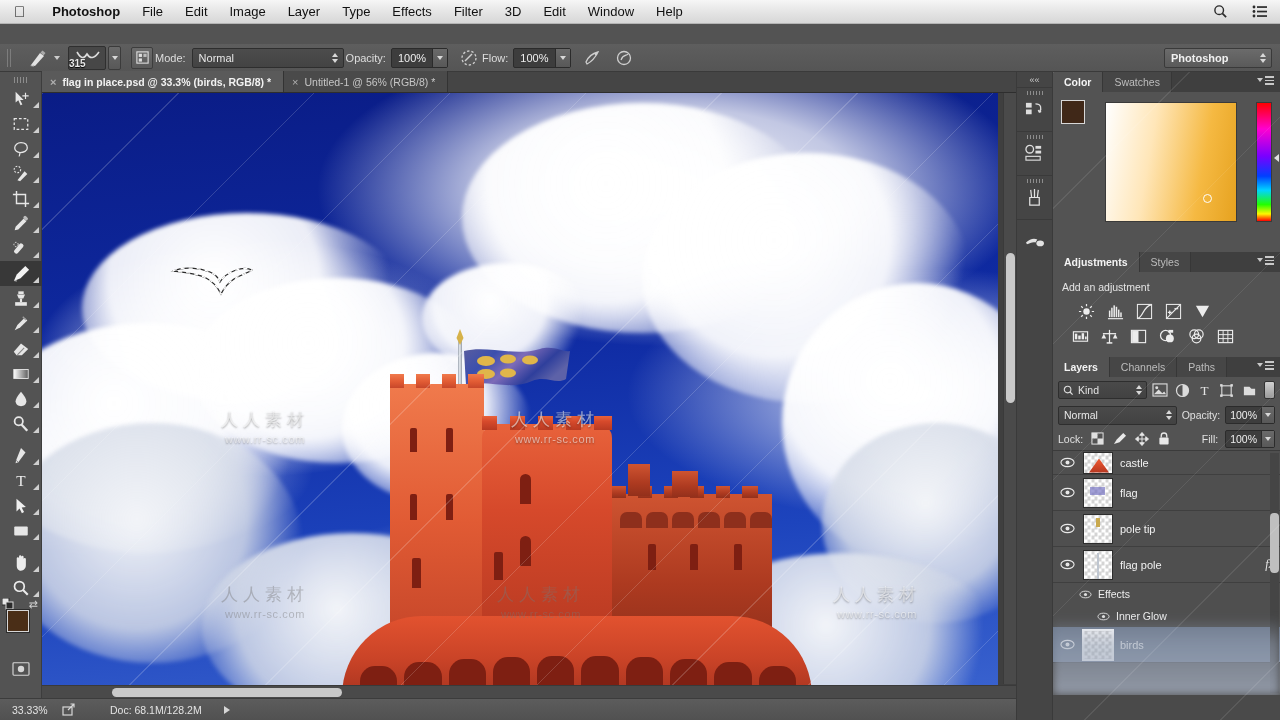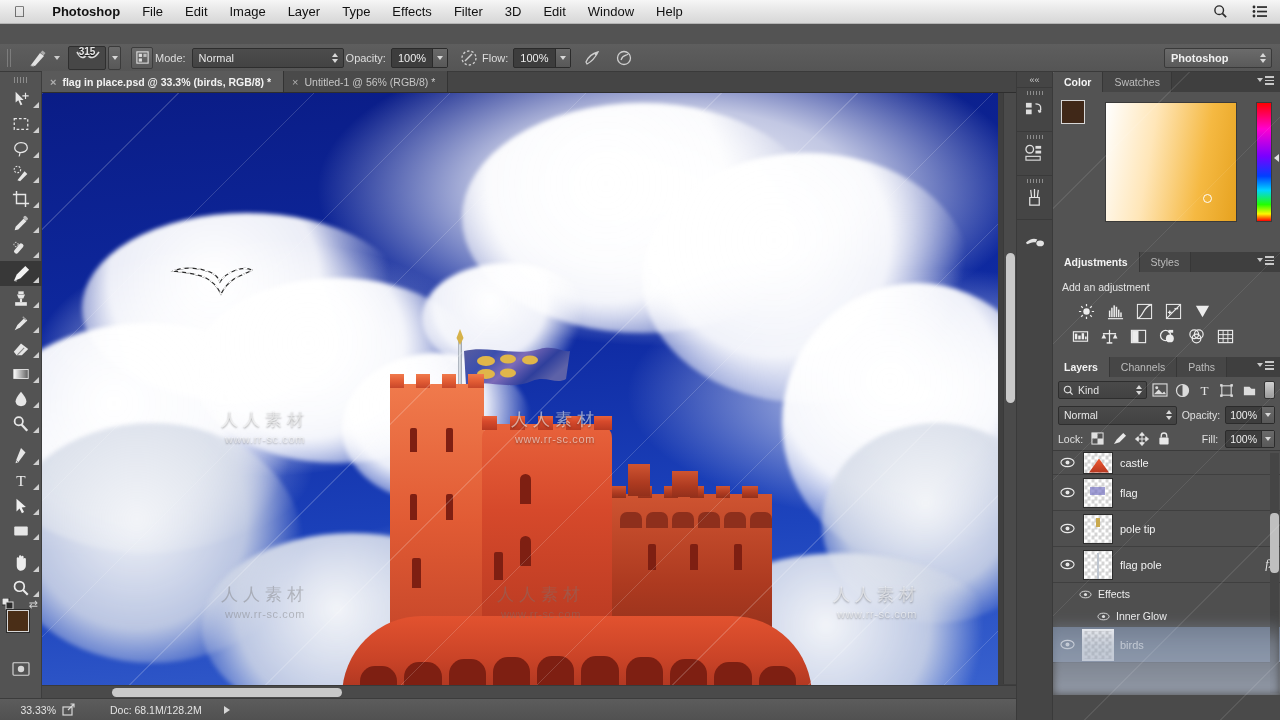--- a/index.html
+++ b/index.html
@@ -55,21 +55,21 @@
     background-size: 6px 100%; background-repeat: no-repeat; background-position: center;
     opacity: .75; }
   .obrush { display: flex; align-items: center; gap: 3px; margin-left: 6px; }
   .obrush .tip { width: 24px; height: 20px; display: flex; align-items: center; justify-content: center; }
   .tiny-arrow { width: 0; height: 0; border-left: 3.5px solid transparent; border-right: 3.5px solid transparent;
     border-top: 4px solid #ccc; }
   .brushbox {
     width: 38px; height: 24px; background: #474747; border: 1px solid #2f2f2f;
     position: relative; margin-left: 8px; border-radius: 2px; overflow: hidden;
   }
-  .brushbox .num { position: absolute; bottom: 12px; left: 0; right: 0; text-align: center;
+  .brushbox .num { position: absolute; bottom: 0px; left: 0; right: 0; text-align: left;
     font-size: 10px; color: #e8e8e8; font-weight: bold; text-shadow: 0 1px 1px #000; }
   .brushbox .curve { position: absolute; top: 3px; left: 7px; width: 24px; height: 10px; }
   .dropbtn { width: 13px; height: 24px; background: linear-gradient(180deg,#6a6a6a,#585858);
     border: 1px solid #3b3b3b; margin-left: 2px; display:flex; align-items:center; justify-content:center; border-radius: 2px;}
   .tabletbox { width: 22px; height: 22px; margin-left: 10px; background: linear-gradient(180deg,#6b6b6b,#5a5a5a);
     border: 1px solid #3d3d3d; border-radius: 2px; display: flex; align-items: center; justify-content: center; }
   .olabel { margin-left: 2px; color: #dedede; }
   .osel {
     margin-left: 6px; width: 152px; height: 20px; background: linear-gradient(180deg,#4c4c4c,#434343);
     border: 1px solid #2e2e2e; border-radius: 2px; color: #e6e6e6; font-size: 11px;
@@ -177,21 +177,21 @@
   .vthumb { position: absolute; left: 2px; top: 160px; width: 9px; height: 150px; background: #c9c9c9; border-radius: 5px; }
   .hscroll { position: absolute; left: 42px; bottom: 22px; width: 974px; height: 13px; background: #4a4a4a; border-top: 1px solid #3a3a3a; }
   .hthumb { position: absolute; top: 2px; left: 70px; width: 230px; height: 9px; background: #c9c9c9; border-radius: 5px; }
 
   
   .statusbar {
     position: absolute; left: 0; bottom: 0; width: 1016px; height: 22px;
     background: linear-gradient(180deg,#5c5c5c,#515151); border-top: 1px solid #3c3c3c;
     display: flex; align-items: center; color: #e3e3e3; font-size: 10.5px;
   }
-  .statusbar .zoomv { margin-left: 12px; min-width: 44px; text-align: right; }
+  .statusbar .zoomv { margin-left: 12px; min-width: 44px; }
   .statusbar .shicon { margin-left: 6px; }
   .statusbar .docinfo { margin-left: 34px; }
   .statusbar .playtri { margin-left: 22px; width: 0; height: 0;
     border-top: 4px solid transparent; border-bottom: 4px solid transparent; border-left: 6px solid #d6d6d6; }
 
   
   .dock {
     position: absolute; right: 227px; top: 72px; width: 37px; height: 648px;
     background: #454545; border-left: 1px solid #3a3a3a; border-right: 1px solid #3a3a3a;
   }

